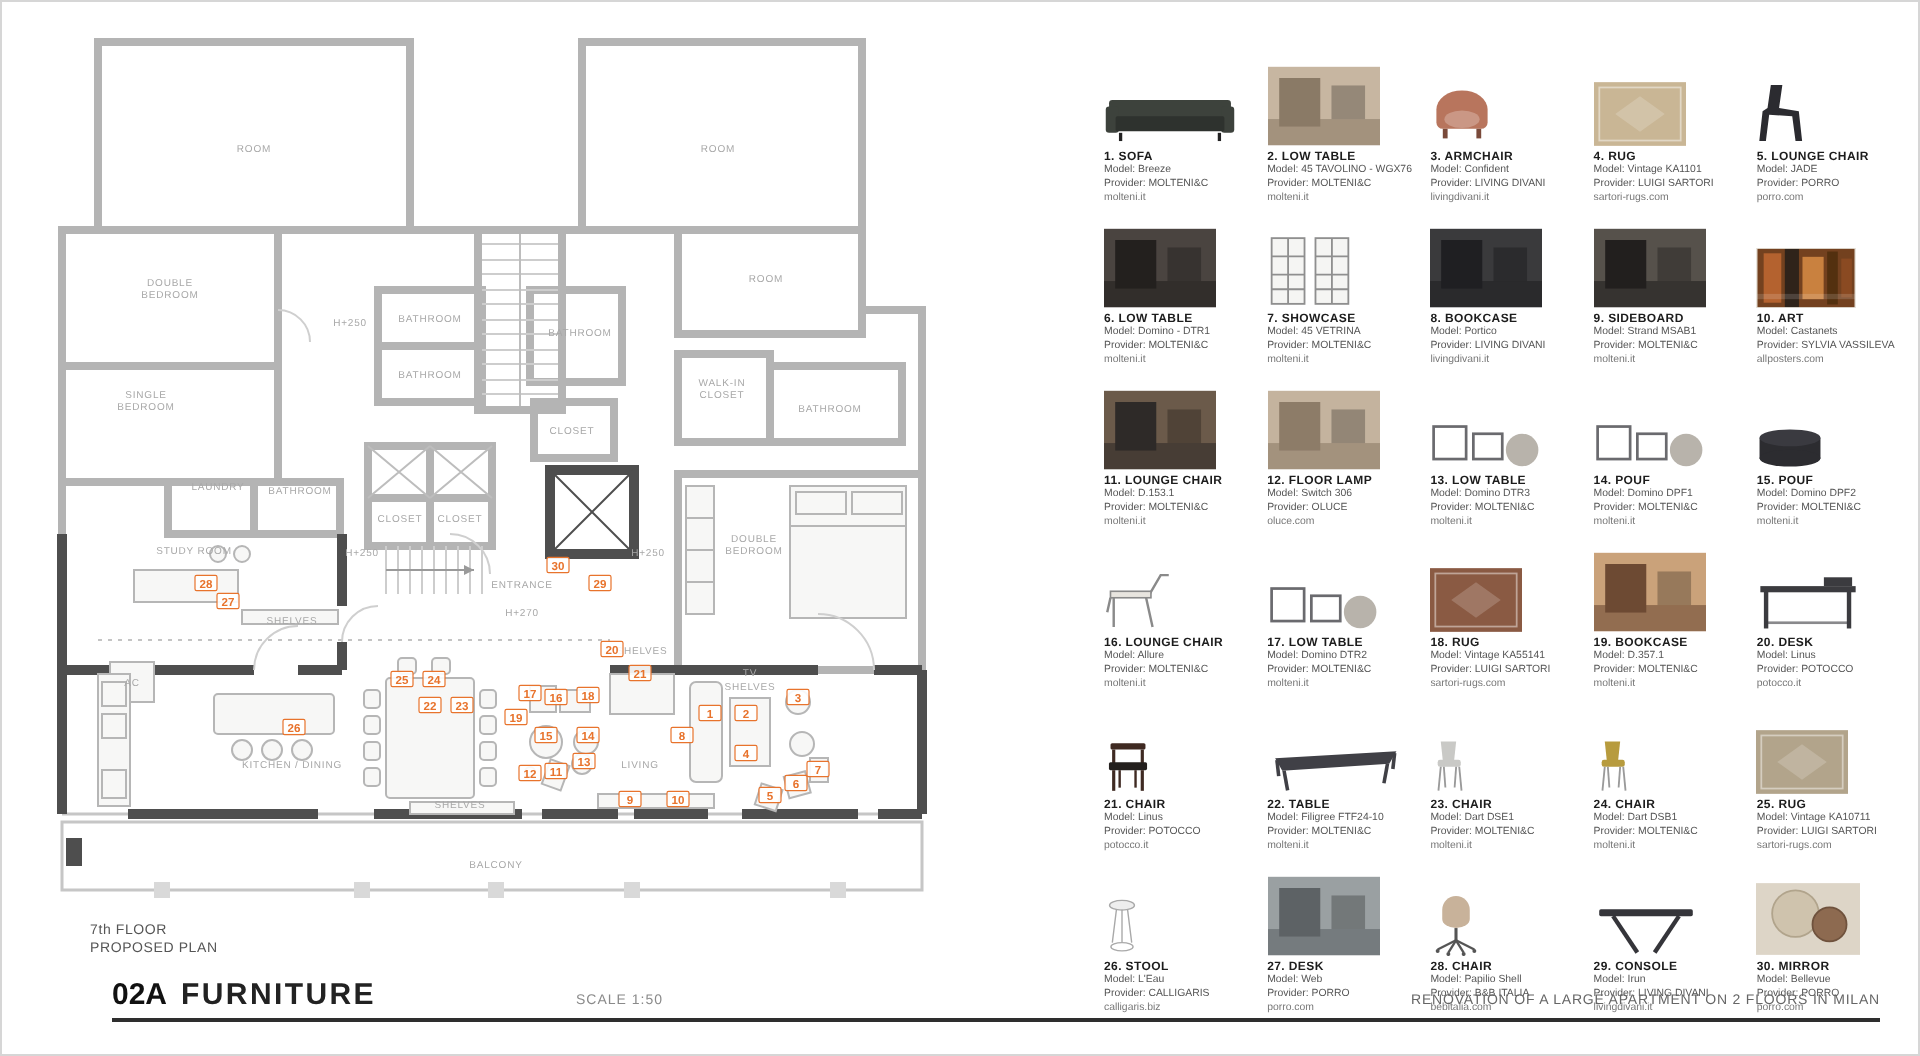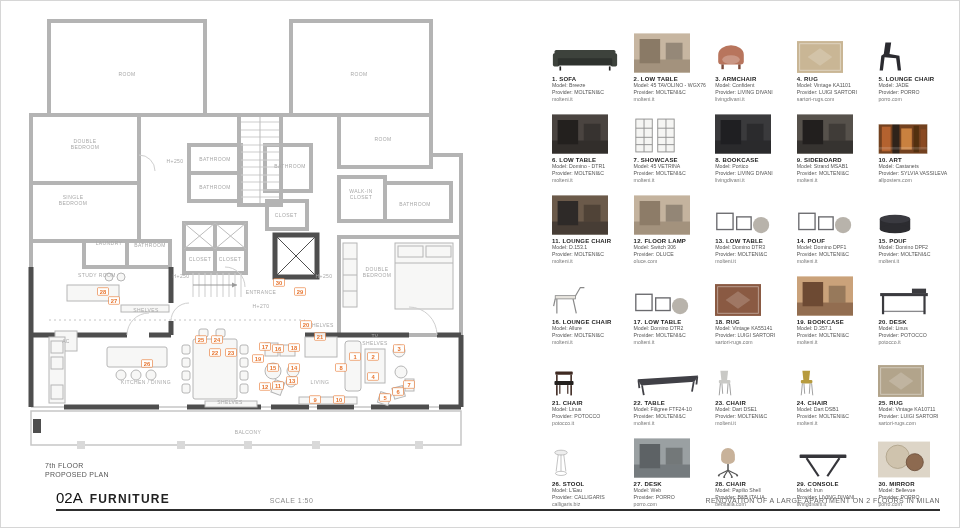--- a/index.html
+++ b/index.html
@@ -16,22 +16,22 @@
   .catalog{position:absolute;left:551px;top:28px;width:399px;
            display:grid;grid-template-columns:repeat(5,1fr);column-gap:9px;row-gap:7px;}
   .item{min-height:68px;}
   .thumb{height:44px;display:flex;align-items:flex-end;justify-content:flex-start;overflow:hidden;}
   .item .title{font-size:6px;font-weight:bold;color:#1c1c1c;margin-top:3px;letter-spacing:.2px;}
   .item .t{font-size:5.2px;color:#555;line-height:1.35;}
   .item .url{color:#777;}
   
   .footer{position:absolute;left:55px;right:19px;bottom:16px;border-bottom:2px solid #2e2e2e;
           display:flex;align-items:baseline;padding-bottom:3px;}
-  .sheet-code{font-size:15px;font-weight:normal;color:#111;}
-  .sheet-name{font-size:12px;font-weight:bold;color:#222;letter-spacing:1.2px;margin-left:7px;}
+  .sheet-code{font-size:15px;font-weight:bold;color:#111;}
+  .sheet-name{font-size:15px;font-weight:bold;color:#222;letter-spacing:1.2px;margin-left:7px;}
   .scale{font-size:7px;color:#8a8a8a;letter-spacing:.5px;margin-left:100px;}
   .project{font-size:7px;color:#666;letter-spacing:.4px;margin-left:auto;}
 </style>
 </head>
 <body>
 
 <div class="sheet">
 
   <div class="plan-wrap">
     <svg viewBox="0 0 470 478">

